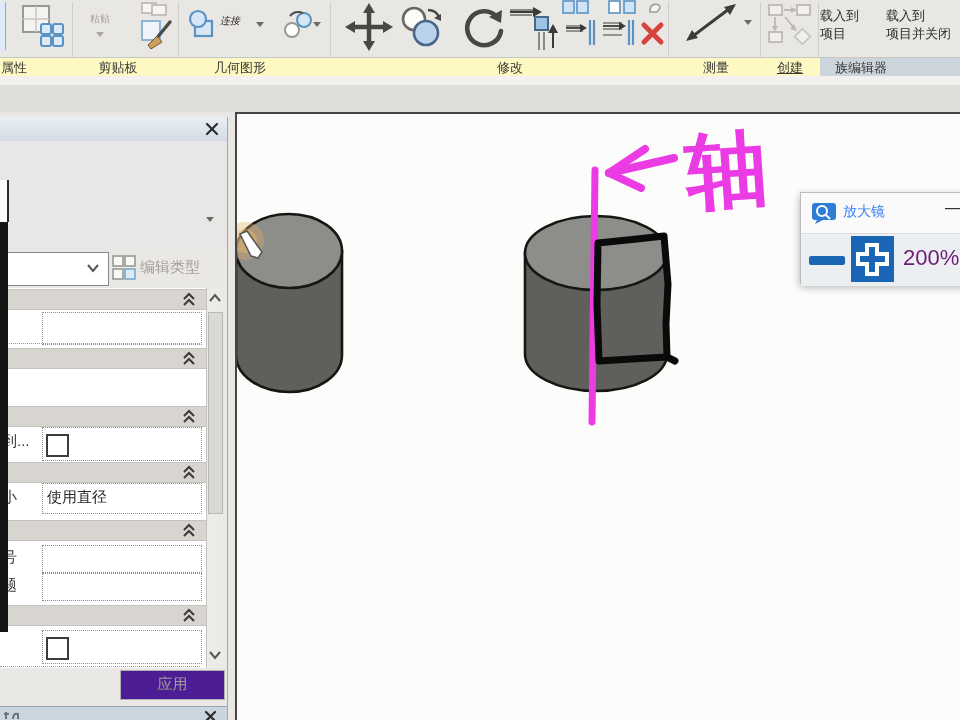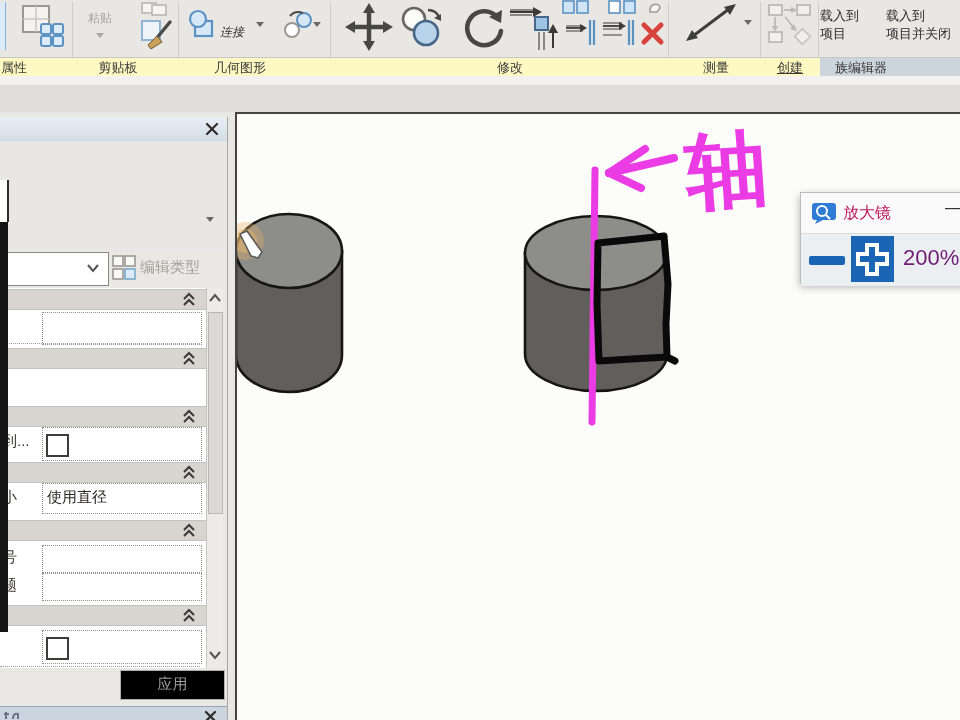--- a/index.html
+++ b/index.html
@@ -12,34 +12,34 @@
   .abs{position:absolute;box-sizing:border-box;}
   
   .ribbon{left:0;top:0;width:960px;height:57px;background:#e9e7e4;}
   .rib-divider{top:2px;height:72px;width:1px;background:#cfcdc9;}
   .labelbar{left:0;top:57px;width:960px;height:19px;background:#fef9c3;border-top:1px solid #c8c6c2;}
   .labelbar .hl{position:absolute;left:820px;top:0;width:140px;height:19px;background:#ccd4dc;}
   .sec-label{position:absolute;top:1px;height:17px;line-height:17px;text-align:center;font-size:13px;color:#3a3836;}
   .tri-down{width:0;height:0;border:4px solid transparent;border-top:5px solid #6b6965;display:inline-block;}
   .tri-gray{border-top-color:#aaa7a2;}
   .ghost{color:#a8a4a0;}
-  .ribbtn-text{font-size:12px;margin-top:10px;}
+  .ribbtn-text{font-size:10px;}
   .loadbtn{font-size:13px;line-height:18px;text-align:left;color:#2b2b2b;cursor:default;}
   .loadbtn span{display:block;}
   
   .sub1{left:0;top:76px;width:960px;height:9px;background:#f2f1ef;}
   .sub2{left:0;top:85px;width:960px;height:27px;background:#e0deda;}
   
   .canvas{left:235px;top:112px;width:725px;height:608px;background:#fcfcfa;
     border-left:2px solid #454545;border-top:2px solid #454545;overflow:hidden;}
   
   .magwin{left:800px;top:192px;width:170px;height:92px;background:#f7f7f7;
     border:1px solid #bcbcbc;box-shadow:0 3px 8px rgba(0,0,0,.3);z-index:20;}
   .magtitle{position:absolute;left:0;top:0;width:100%;height:40px;background:#fafafa;}
-  .magtitle .t{position:absolute;left:42px;top:10px;font-size:16px;color:#be185d;}
+  .magtitle .t{position:absolute;left:42px;top:10px;font-size:14px;color:#3b82f6;}
   .magmin{position:absolute;right:6px;top:4px;font-size:18px;color:#333;}
   .magbody{position:absolute;left:0;top:40px;width:100%;height:52px;background:#eceff2;border-top:1px solid #dcdcdc;}
   .minusbar{position:absolute;left:8px;top:22px;width:36px;height:9px;background:#1b66b4;border-radius:2px;}
   .plusbtn{position:absolute;left:50px;top:2px;width:43px;height:46px;background:#1b66b4;}
   .zoomtxt{position:absolute;left:102px;top:11px;font-size:22px;color:#701a75;}
   
   .panel{left:0;top:117px;width:228px;height:603px;background:#eae8e5;border-right:1px solid #a8a6a2;overflow:hidden;z-index:5;}
   .ptitle{position:absolute;left:0;top:0;width:228px;height:24px;
     background:linear-gradient(#e9eff5,#d3dce5);border-bottom:1px solid #b6bec6;}
   .preview{position:absolute;left:0;top:24px;width:228px;height:111px;background:#e9e7e6;}
@@ -50,21 +50,21 @@
   .ghead{position:absolute;left:0;width:206px;height:19px;background:#d8d5d1;border-top:1px solid #c4c2be;border-bottom:1px solid #c4c2be;}
   .cell{position:absolute;left:42px;width:158px;border:1px dotted #8f8d8a;background:#fff;}
   .rowline{position:absolute;left:0;width:200px;border-bottom:1px dotted #9a9894;}
   .plabel{position:absolute;left:2px;font-size:15px;color:#33312f;}
   .pvalue{position:absolute;left:47px;font-size:15px;color:#2b2927;}
   .typebox{position:absolute;left:42px;width:158px;height:30px;background:#fff;border:2px solid #000;font-size:15px;color:#111;line-height:26px;padding-left:5px;}
   .chk{position:absolute;width:19px;height:19px;background:#fff;border:2px solid #3e3c3a;}
   .sbar{position:absolute;left:206px;top:171px;width:16px;height:380px;background:#edebe8;border-left:1px solid #c5c3bf;}
   .sbtn{position:absolute;left:0;width:16px;height:20px;background:#edebe8;}
   .sthumb{position:absolute;left:1px;top:24px;width:13px;height:200px;background:#dbd9d5;border:1px solid #b9b7b3;}
-  .applybtn{position:absolute;left:120px;top:553px;width:103px;height:28px;background:#000000;border:1px solid #b2b0ac;
+  .applybtn{position:absolute;left:120px;top:553px;width:103px;height:28px;background:#4c1d95;border:1px solid #b2b0ac;
     text-align:center;line-height:26px;font-size:15px;color:#a29e98;}
   .bottombar{position:absolute;left:0;top:589px;width:228px;height:14px;background:#cbd5df;border-top:1px solid #9aa4ae;}
   .whiterect{left:0;top:180px;width:9px;height:42px;background:#fdfdfc;border-right:2px solid #2b2b2b;z-index:6;}
   .blackstrip{left:0;top:222px;width:8px;height:410px;background:#141414;z-index:6;}
   .xglyph line{stroke:#2f2d2b;stroke-width:2.2;stroke-linecap:round;}
 </style>
 </head>
 <body>
 
 <div class="abs ribbon">

